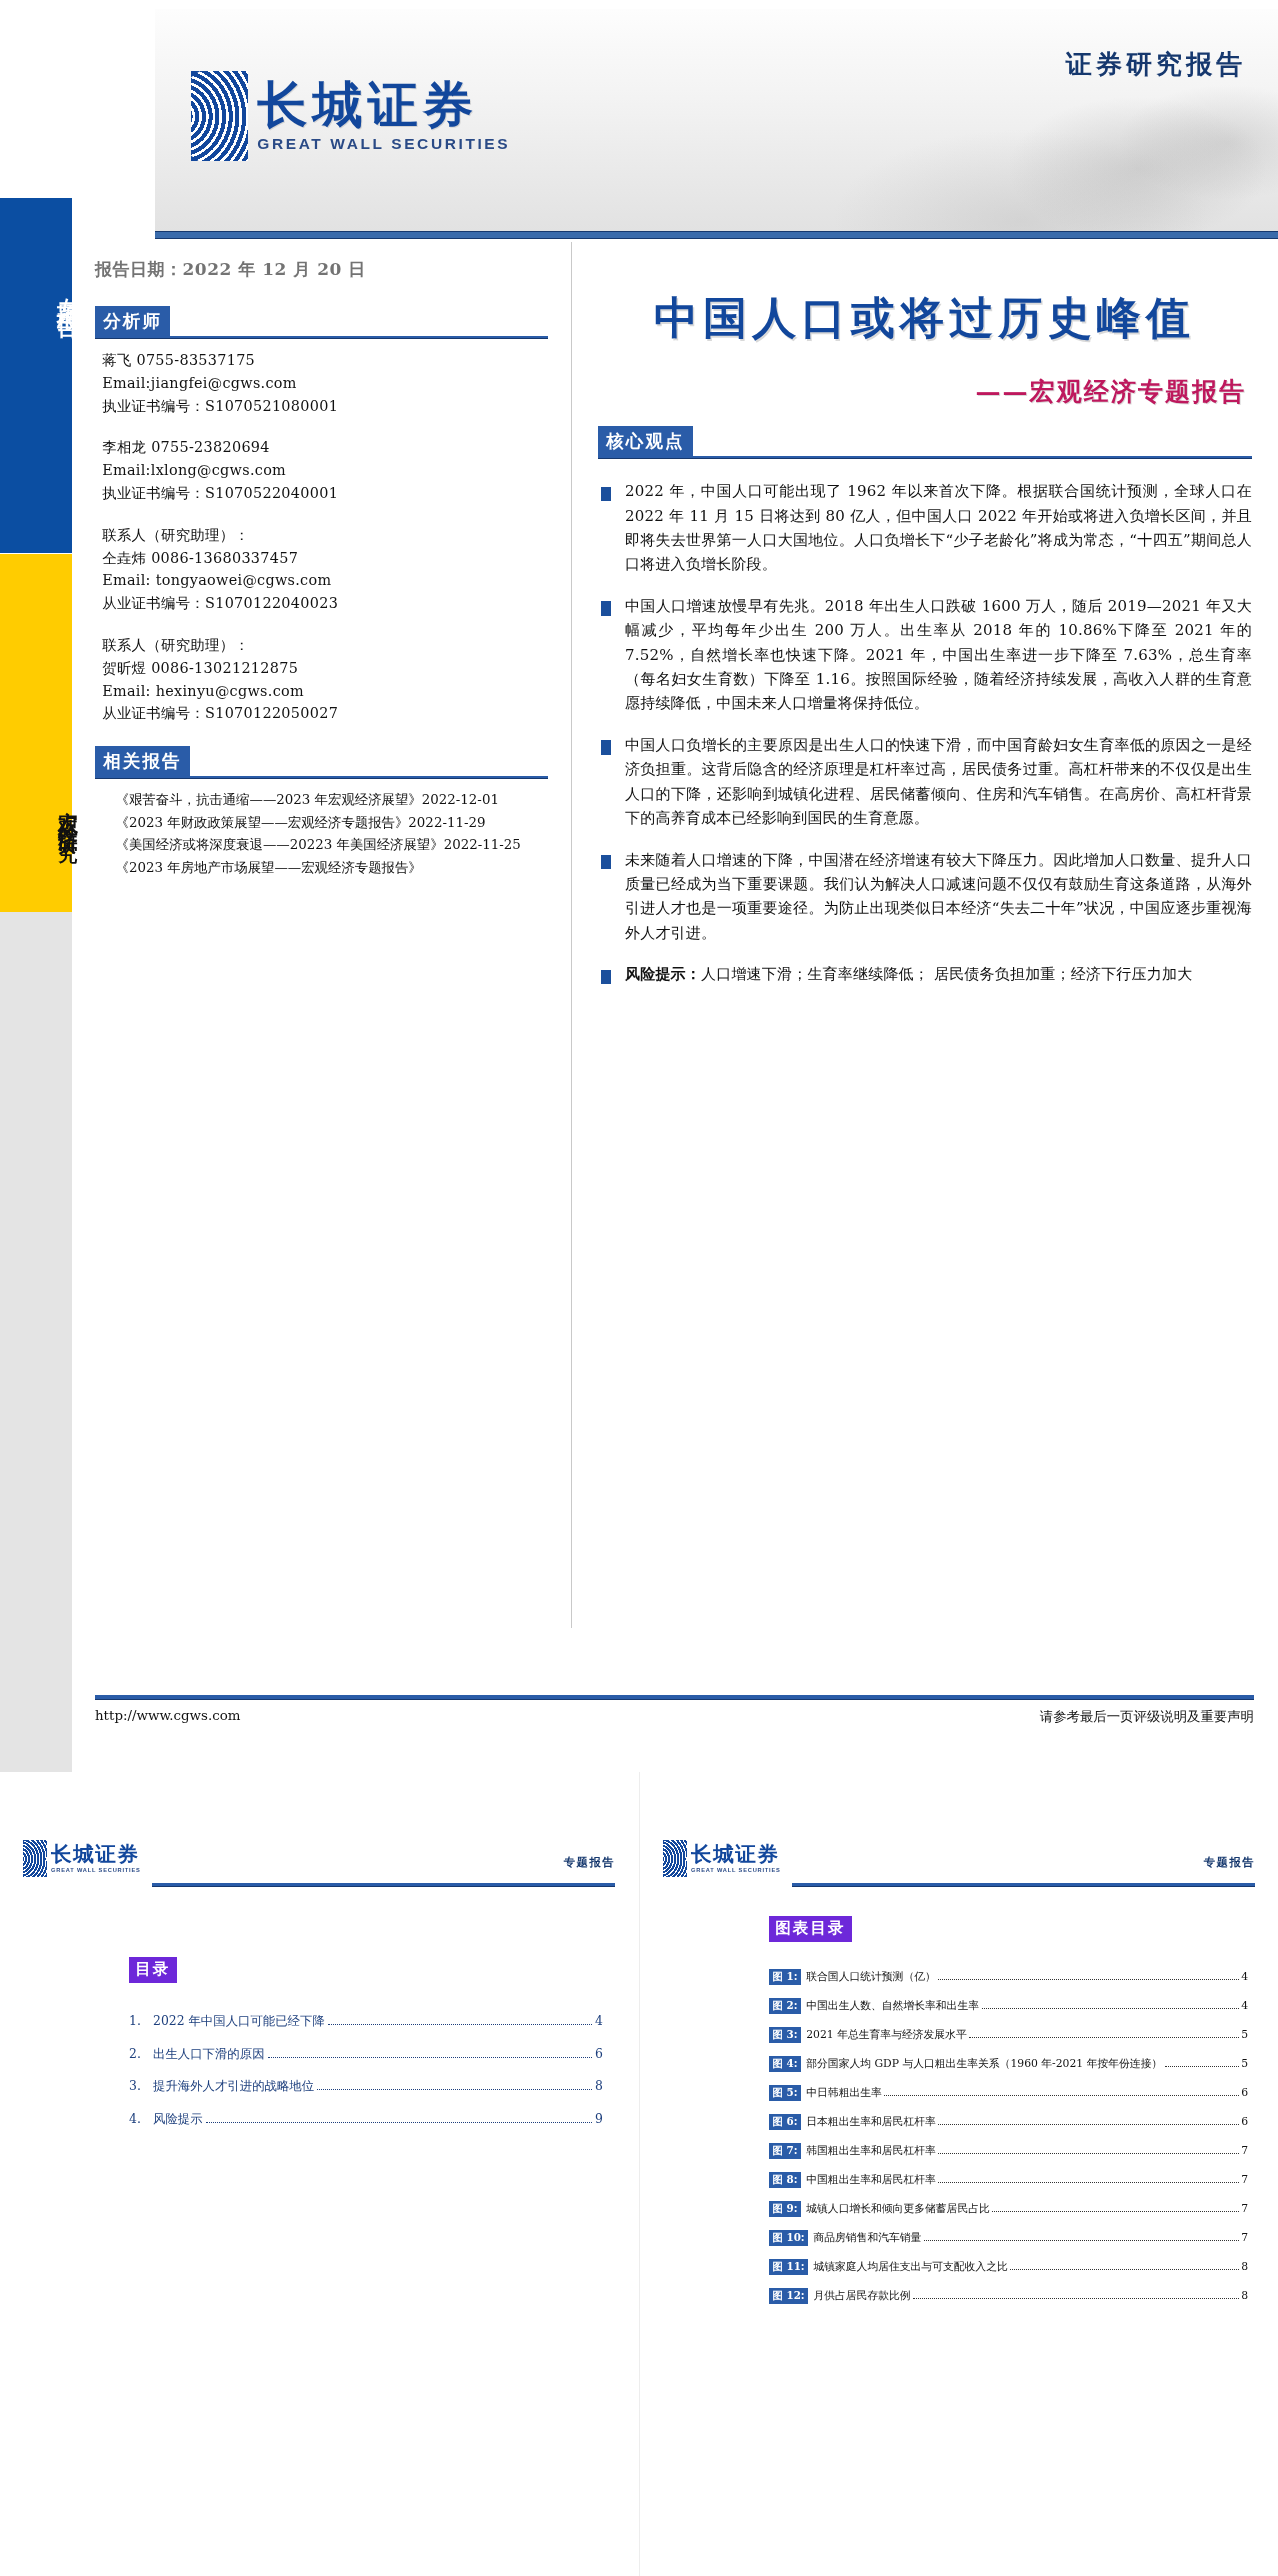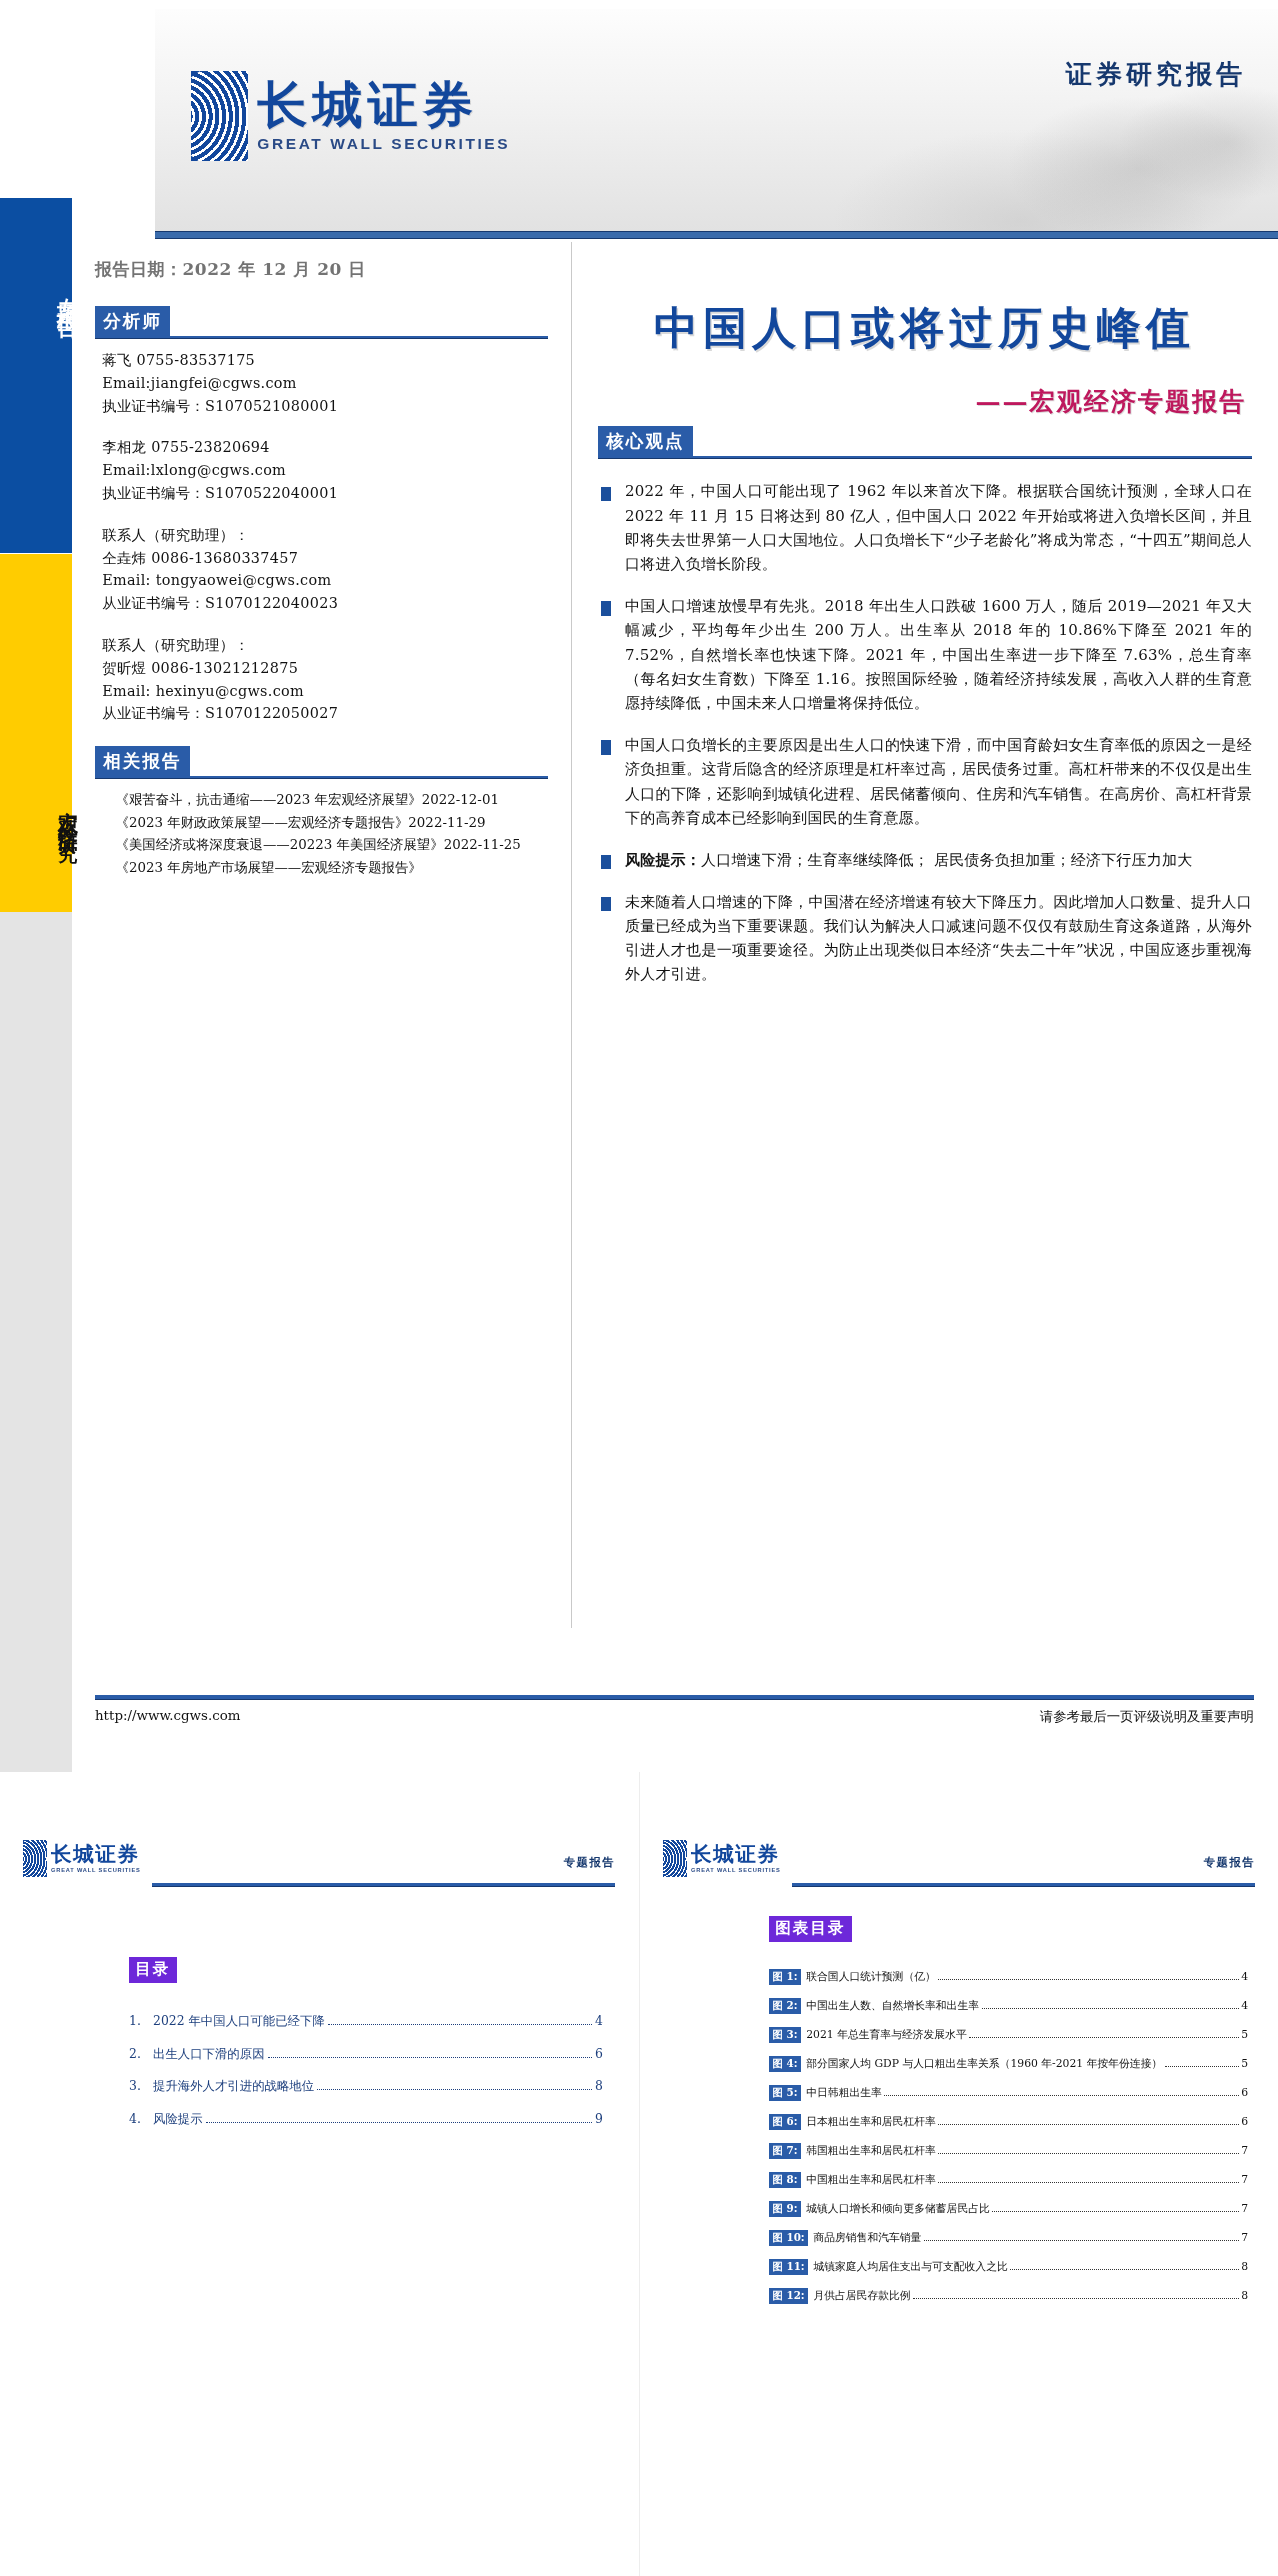--- a/index.html
+++ b/index.html
@@ -41,21 +41,21 @@
     background: repeating-radial-gradient(circle at 6% 50%, #ffffff 0 2.6px, #12479c 2.6px 6.7px);
     clip-path: polygon(0 0,100% 0,100% 100%,0 100%);
   }
   .logo-cn { font-family:"DejaVu Serif", serif; font-size:50px; font-weight:700; color:#12479c;
              letter-spacing:5.2px; line-height:1; text-shadow:1px 1px 0 rgba(0,0,0,.12); }
   .logo-en { font-family:"Liberation Sans", sans-serif; font-size:15.5px; font-weight:700;
              color:#2a4a86; letter-spacing:2.6px; margin-top:5.2px; }
   .banner-rule { position:absolute; left:155px; top:231px; width:1124px; height:8.2px;
                  background:#3a6bab; border-top:1.5px solid #16386e; border-bottom:1.5px solid #16386e;}
 
-  .p1-rtitle { position:absolute; left:582px; top:299px; width:685px; text-align:center; }
+  .p1-rtitle { position:absolute; left:582px; top:289px; width:685px; text-align:center; }
   .p1-rtitle .main { font-family:"DejaVu Serif", serif; font-size:44px; font-weight:700; color:#12479c;
                      letter-spacing:5.2px; text-shadow:1.5px 1.5px 0 rgba(0,0,0,.15); }
   .p1-rtitle .sub  { margin-top:27px; text-align:right; padding-right:20.6px;
                      font-family:"DejaVu Serif", serif; font-size:25px; font-weight:700;
                      color:#be185d; letter-spacing:2.1px; text-shadow:1px 1px 0 rgba(0,0,0,.15);}
   .p1-rtitle .banner-type { position:absolute; right:20.6px; top:-242px;
                      font-family:"DejaVu Serif", serif; font-size:26px; font-weight:700;
                      color:#16386e; letter-spacing:4.1px; }
 
   .p1-vline { position:absolute; left:571px; top:242px; width:1px; height:1386px; background:#c9c9c9; }
@@ -214,25 +214,25 @@
         <div class="bullet">
           <span class="sq"></span>
           <p>中国人口增速放慢早有先兆。2018 年出生人口跌破 1600 万人，随后 2019—2021 年又大幅减少，平均每年少出生 200 万人。出生率从 2018 年的 10.86%下降至 2021 年的 7.52%，自然增长率也快速下降。2021 年，中国出生率进一步下降至 7.63%，总生育率（每名妇女生育数）下降至 1.16。按照国际经验，随着经济持续发展，高收入人群的生育意愿持续降低，中国未来人口增量将保持低位。</p>
         </div>
         <div class="bullet">
           <span class="sq"></span>
           <p>中国人口负增长的主要原因是出生人口的快速下滑，而中国育龄妇女生育率低的原因之一是经济负担重。这背后隐含的经济原理是杠杆率过高，居民债务过重。高杠杆带来的不仅仅是出生人口的下降，还影响到城镇化进程、居民储蓄倾向、住房和汽车销售。在高房价、高杠杆背景下的高养育成本已经影响到国民的生育意愿。</p>
         </div>
         <div class="bullet">
           <span class="sq"></span>
+          <p>未来随着人口增速的下降，中国潜在经济增速有较大下降压力。因此增加人口数量、提升人口质量已经成为当下重要课题。我们认为解决人口减速问题不仅仅有鼓励生育这条道路，从海外引进人才也是一项重要途径。为防止出现类似日本经济“失去二十年”状况，中国应逐步重视海外人才引进。</p>
+        </div>
+        <div class="bullet">
+          <span class="sq"></span>
           <p><b>风险提示：</b><span>人口增速下滑；生育率继续降低； 居民债务负担加重；经济下行压力加大</span></p>
-        </div>
-        <div class="bullet">
-          <span class="sq"></span>
-          <p>未来随着人口增速的下降，中国潜在经济增速有较大下降压力。因此增加人口数量、提升人口质量已经成为当下重要课题。我们认为解决人口减速问题不仅仅有鼓励生育这条道路，从海外引进人才也是一项重要途径。为防止出现类似日本经济“失去二十年”状况，中国应逐步重视海外人才引进。</p>
         </div>
       </div>
     </div>
 
     <div class="p1-foot-rule"></div>
     <div class="p1-foot">
       <span>http://www.cgws.com</span>
       <span>请参考最后一页评级说明及重要声明</span>
     </div>
   </div>

